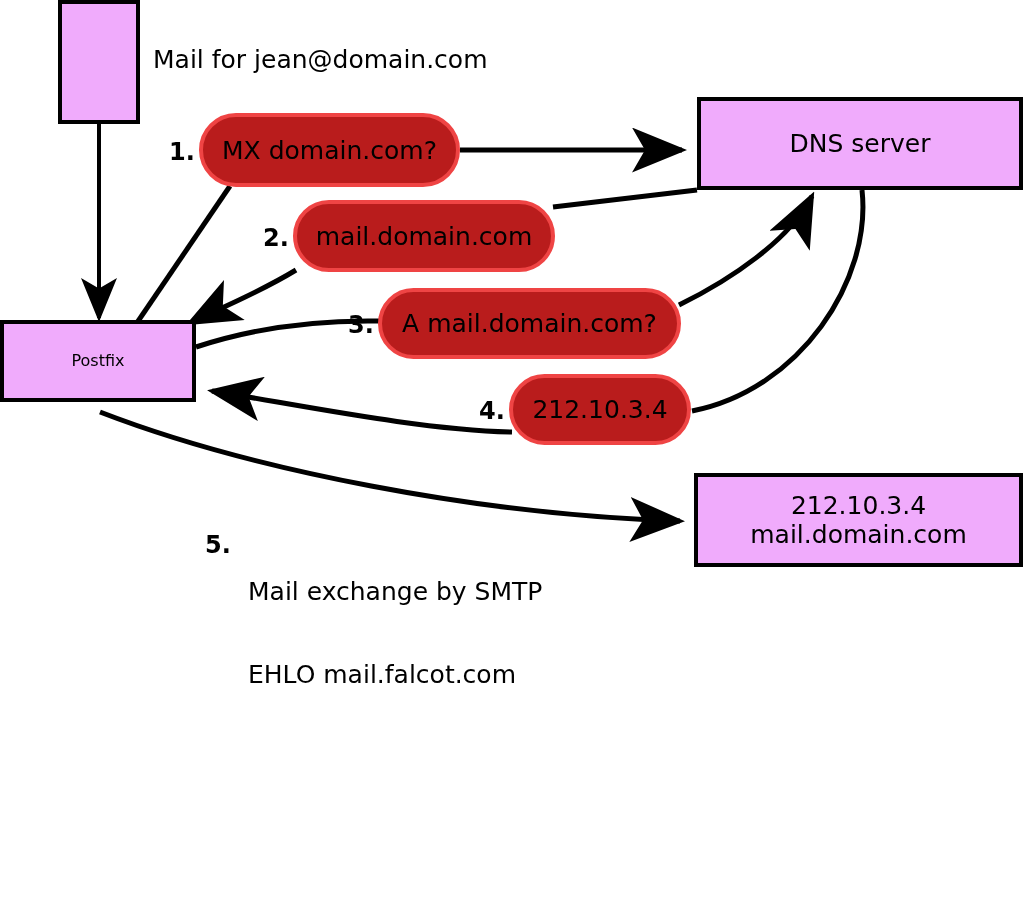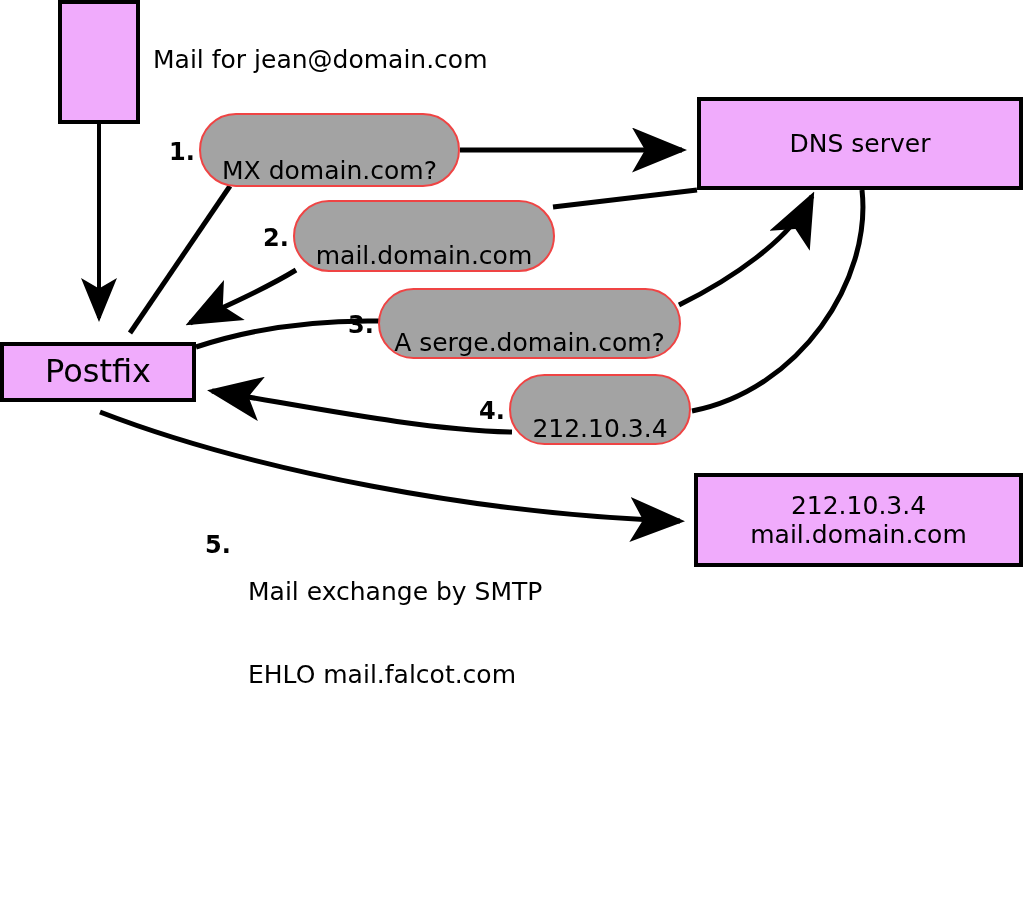--- a/index.html
+++ b/index.html
@@ -34,24 +34,24 @@
     display: flex;
     align-items: center;
     justify-content: center;
     text-align: center;
     line-height: 1.18;
     z-index: 3;
   }
   .bubble {
     position: absolute;
     box-sizing: border-box;
-    border: 2px solid #ef4444;
-    background: #a3a3a3;
+    border: 4px solid #ef4444;
+    background: #b91c1c;
     display: flex;
-    align-items: flex-end;
+    align-items: center;
     justify-content: center;
     text-align: center;
     z-index: 4;
     white-space: nowrap;
   }
   .step-num {
     position: absolute;
     font-weight: bold;
     z-index: 5;
     white-space: nowrap;
@@ -101,21 +101,21 @@
 
     <path d="M100,412 C250,470 480,515 680,521" stroke="#000000" stroke-width="5" fill="none" marker-end="url(#ah)"></path>
   </svg>
 
   <div class="node-box" style="left:58px; top:0px; width:82px; height:124px; font-size:20px;">
     <span></span>
   </div>
 
   <div class="plain-text" style="left:153px; top:45px; font-size:25px;">Mail for jean@domain.com</div>
 
-  <div class="node-box" style="left:0px; top:342px; width:196px; height:60px; font-size:32px;">
+  <div class="node-box" style="left:0px; top:320px; width:196px; height:82px; font-size:16px;">
     <span>Postfix</span>
   </div>
 
   <div class="node-box" style="left:697px; top:97px; width:326px; height:93px; font-size:25px;">
     <span>DNS server</span>
   </div>
 
   <div class="node-box" style="left:694px; top:473px; width:329px; height:94px; font-size:25px; flex-direction:column;">
     <span>212.10.3.4</span>
     <span>mail.domain.com</span>
@@ -126,21 +126,21 @@
     <span>MX domain.com?</span>
   </div>
 
   <div class="step-num" style="left:263px; top:224px; font-size:24px;">2.</div>
   <div class="bubble" style="left:293px; top:200px; width:262px; height:72px; border-radius:36px; font-size:25px;">
     <span>mail.domain.com</span>
   </div>
 
   <div class="step-num" style="left:348px; top:311px; font-size:24px;">3.</div>
   <div class="bubble" style="left:378px; top:288px; width:303px; height:71px; border-radius:36px; font-size:25px;">
-    <span>A serge.domain.com?</span>
+    <span>A mail.domain.com?</span>
   </div>
 
   <div class="step-num" style="left:479px; top:397px; font-size:24px;">4.</div>
   <div class="bubble" style="left:509px; top:374px; width:182px; height:71px; border-radius:36px; font-size:25px;">
     <span>212.10.3.4</span>
   </div>
 
   <div class="step-num" style="left:205px; top:531px; font-size:24px;">5.</div>
   <div class="plain-text" style="left:248px; top:531px; font-size:25px;margin-top:46px;">Mail exchange by SMTP</div>
 

